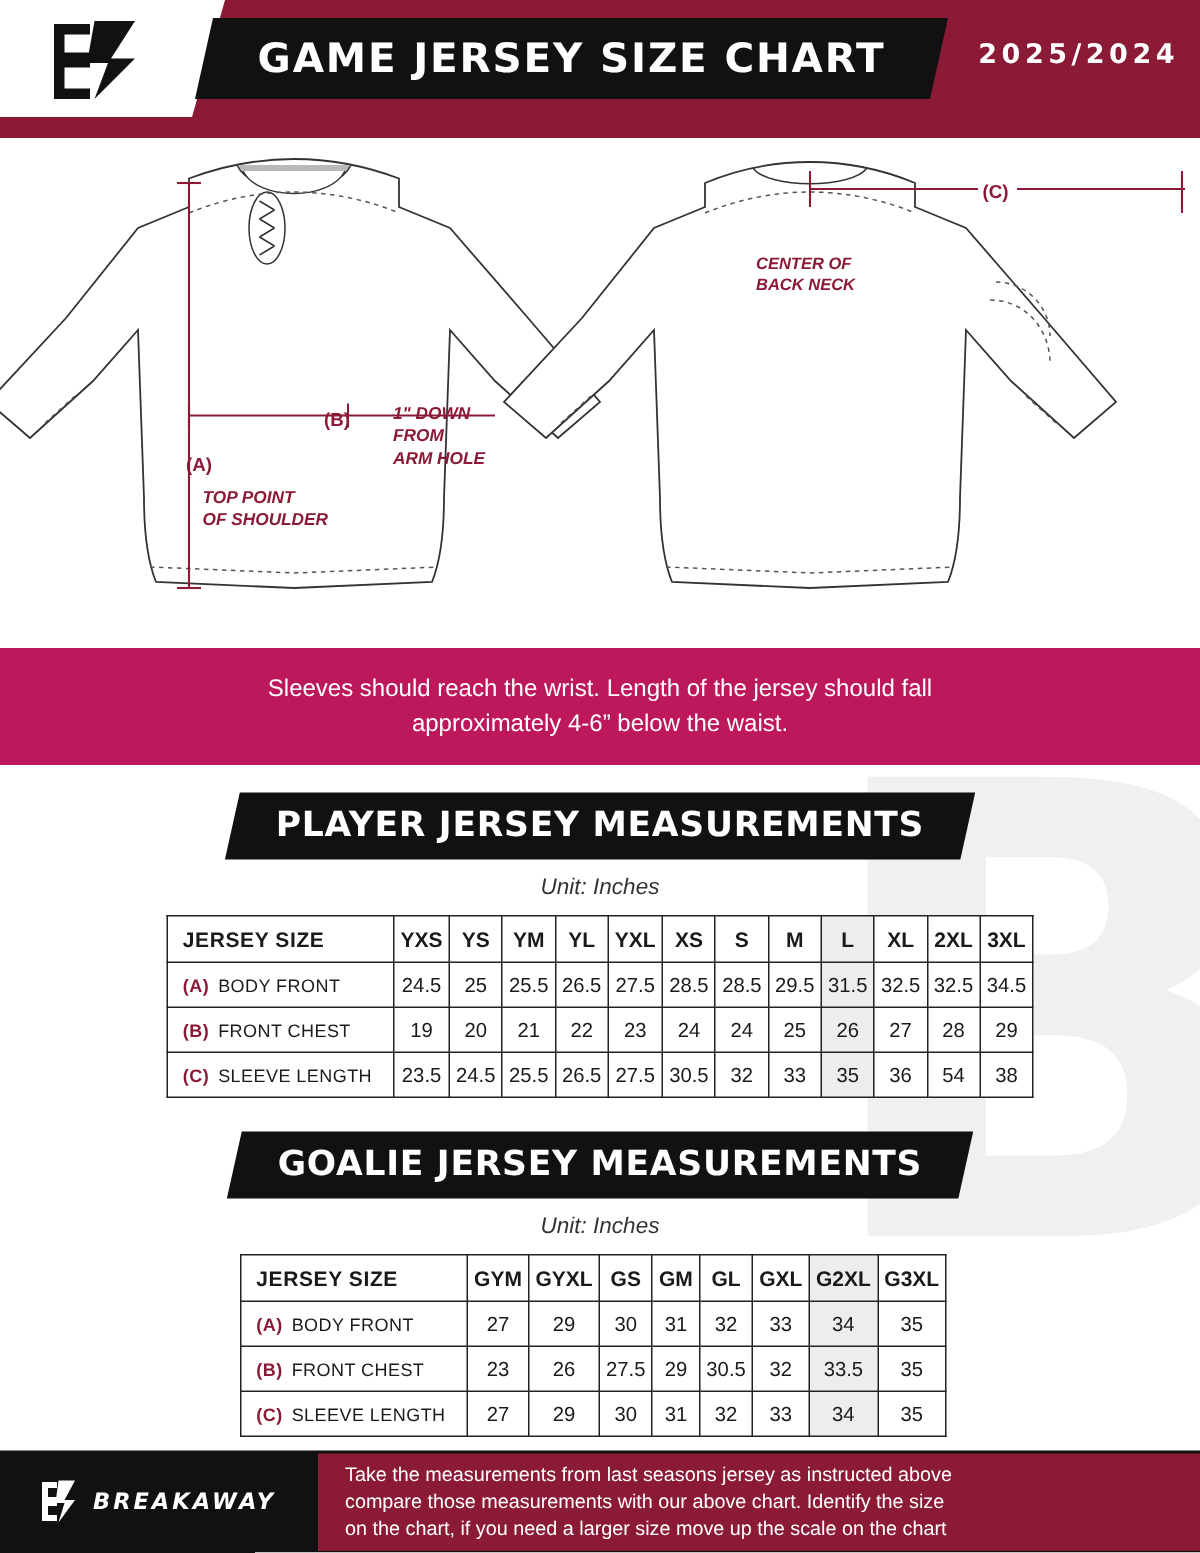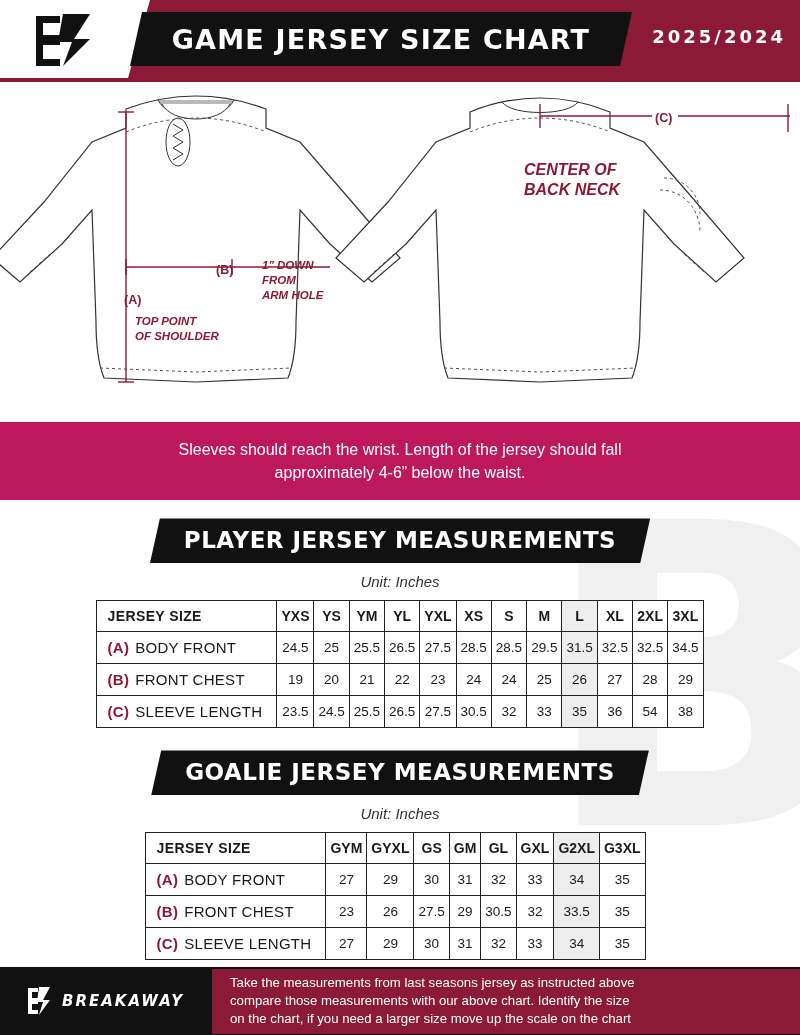--- a/index.html
+++ b/index.html
@@ -24,21 +24,21 @@
     color: #f0f0f0;
     font-family: "DejaVu Sans", sans-serif;
     line-height: 1;
     z-index: 0;
     user-select: none;
   }
 
   
   .header {
     position: relative;
-    height: 82px;
+    height: 92px;
     background: #8b1a36;
     z-index: 2;
   }
   .header-white-block {
     position: absolute;
     left: 0; top: 0;
     width: 128px; height: 78px;
     background: #ffffff;
   }
   .header-left-tri {
@@ -140,21 +140,21 @@
     text-align: center;
     padding: 7px 4px;
     font-weight: 400;
     white-space: nowrap;
   }
   table.size-table th { font-weight: 700; font-size: 14px; }
   .rowlabel {
     text-align: left !important;
     padding-left: 10px !important;
     padding-right: 14px !important;
-    font-size: 15px;
+    font-size: 12px;
     letter-spacing: 0.3px;
   }
   .rowlabel .tag {
     color: #8b1a36;
     font-weight: 700;
     margin-right: 6px;
   }
   .hdr-label { text-align: left !important; padding-left: 10px !important; letter-spacing: 0.4px; margin-top: 40px; }
   .hl { background: #ededed; }
   .noborder { border: none !important; background: transparent !important; }
@@ -288,21 +288,21 @@
     </g>
     <rect x="652" y="24" width="26" height="20" fill="#ffffff" stroke="none"></rect>
     <text class="ann" x="655" y="40" font-size="12.5" font-weight="700" fill="#8b1a36">(C)</text>
     <text class="ann" x="504" y="-6" font-size="11.5" fill="#8b1a36"></text>
     <text class="ann" x="504" y="4" font-size="11.5" fill="#8b1a36"></text>
 
     <text class="ann" x="504" y="2" font-size="11.5" font-style="italic" font-weight="700" fill="#8b1a36"></text>
   </svg>
 
   
-  <div style="position:absolute; left:524px; top:78px; color:#8b1a36; font-size:16px; font-style:italic; font-weight:700; line-height:1.25;">
+  <div style="position:absolute; left:504px; top:78px; color:#8b1a36; font-size:11px; font-style:italic; font-weight:700; line-height:1.25;">
     <div>CENTER OF</div>
     <div>BACK NECK</div>
   </div>
 </div>
 
 <div class="note-band">
   <div>Sleeves should reach the wrist. Length of the jersey should fall</div>
   <div>approximately 4-6” below the waist.</div>
 </div>
 

